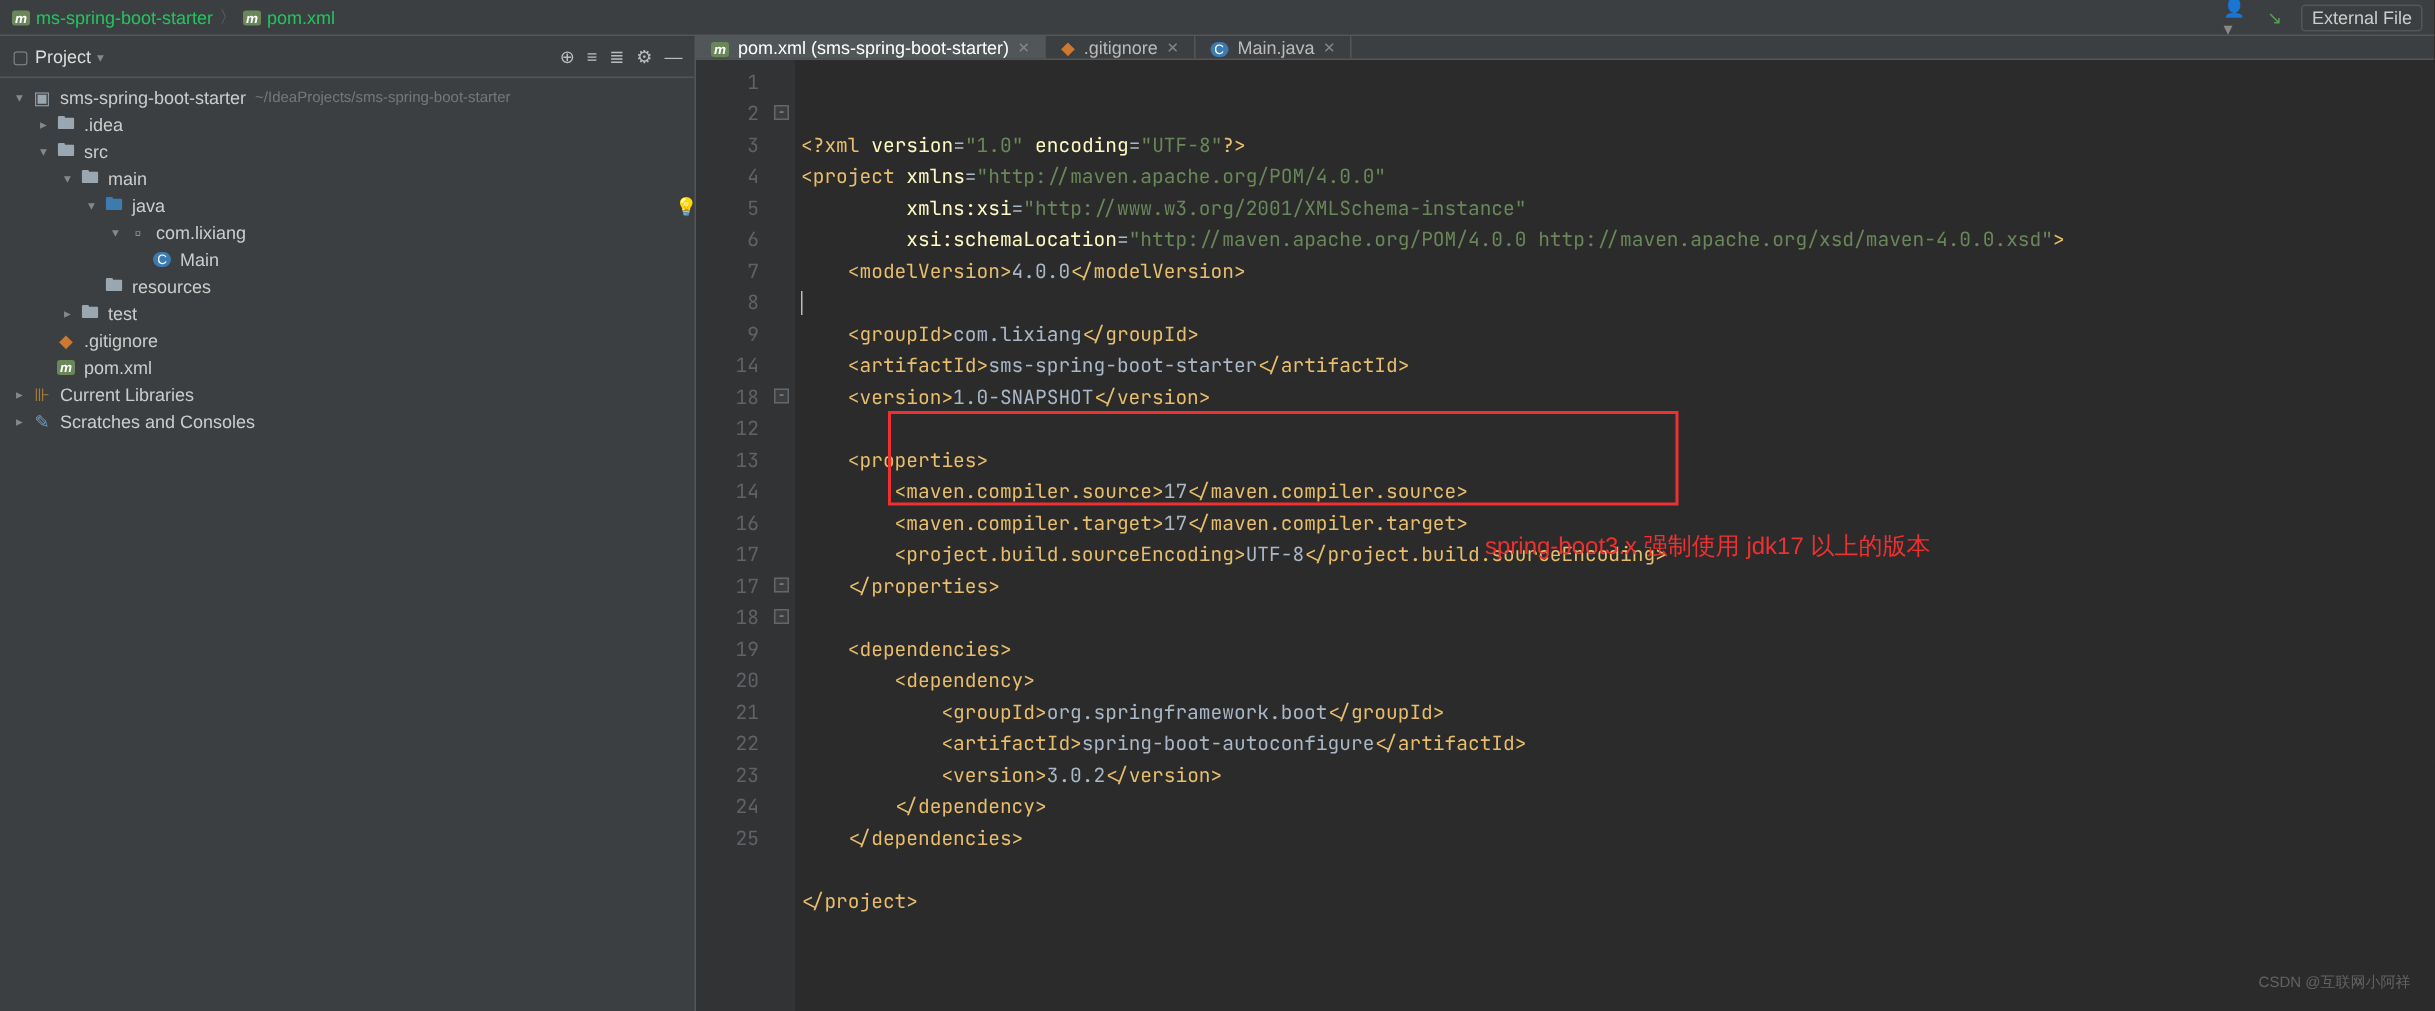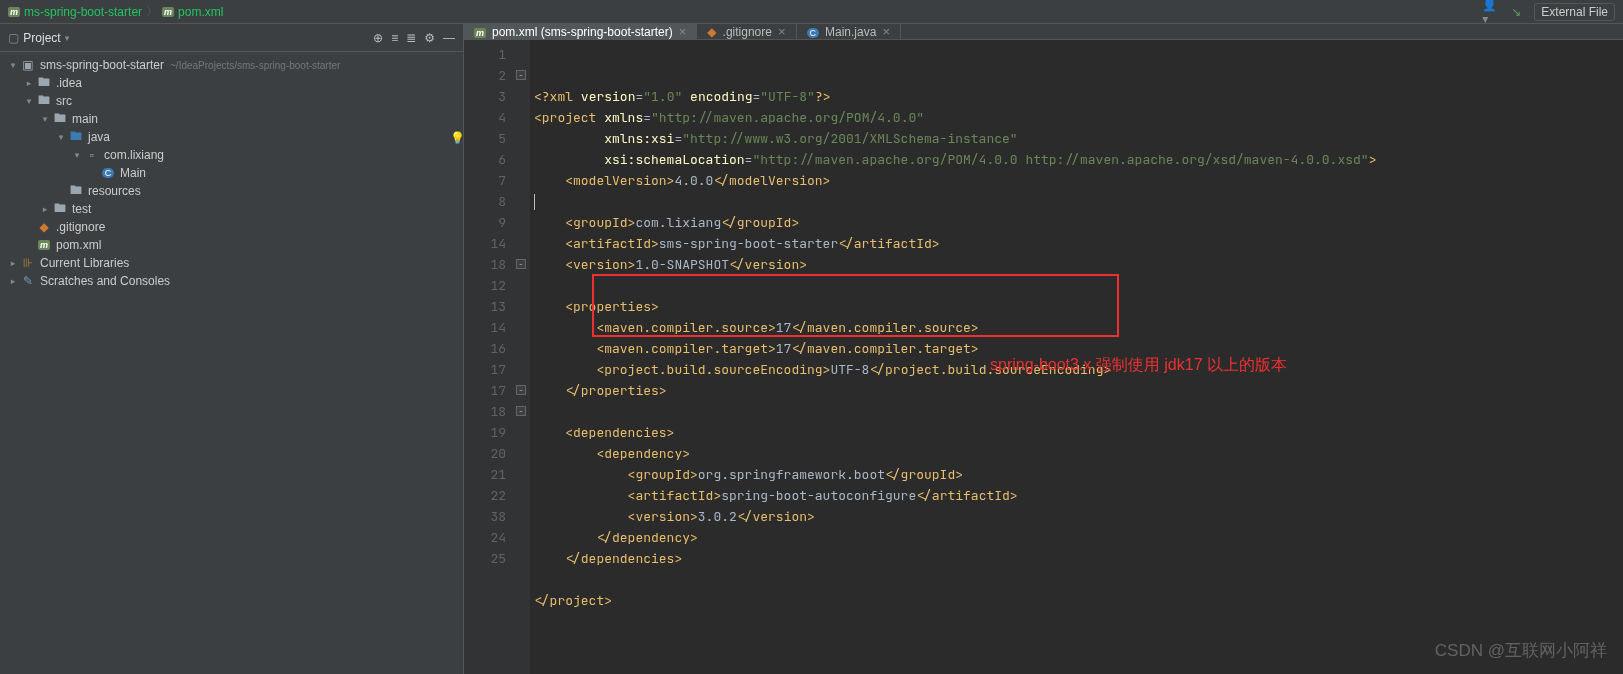--- a/index.html
+++ b/index.html
@@ -46,21 +46,21 @@
 .code { flex:1; padding:4px 0; position:relative; white-space:pre; }
 .code .line { height:21px; padding-left:4px; }
 .t-tag { color:#e8be6c; }
 .t-attr { color:#fef9c3; }
 .t-str { color:#6a8759; }
 .t-txt { color:#a9b7c6; }
 .t-pi { color:#e8be6c; }
 .red-box { position:absolute; border:2px solid #f03030; pointer-events:none; }
 .annot { position:absolute; color:#f03030; font-family:sans-serif; font-size:16px; font-weight:500; }
 .cursor-line::before { content:""; display:inline-block; width:1px; height:16px; background:#bbb; vertical-align:middle; }
-.watermark { position:absolute; right:16px; bottom:12px; color:rgba(200,200,200,0.35); font-size:17px; }
+.watermark { position:absolute; right:16px; bottom:12px; color:rgba(200,200,200,0.35); font-size:10px; }
 </style>
 </head>
 <body>
 
 <div class="top-bar">
   <span class="file-icon-m" style="margin-right:4px;">m</span>
   <span class="crumb">ms-spring-boot-starter</span>
   <span class="sep">〉</span>
   <span class="file-icon-m" style="margin-right:4px;">m</span>
   <span class="crumb">pom.xml</span>
@@ -216,21 +216,21 @@
           <div>13</div>
           <div>14</div>
           <div>16</div>
           <div>17</div>
           <div>17</div>
           <div>18</div>
           <div>19</div>
           <div>20</div>
           <div>21</div>
           <div>22</div>
-          <div>38</div>
+          <div>23</div>
           <div>24</div>
           <div>25</div>
         </div>
       <div class="fold-col" id="folds">
           <div class="fold" style="top: 30px;">-</div>
           <div class="fold" style="top: 219px;">-</div>
           <div class="fold" style="top: 345px;">-</div>
           <div class="fold" style="top: 366px;">-</div>
         </div>
       <div class="code" id="code">

